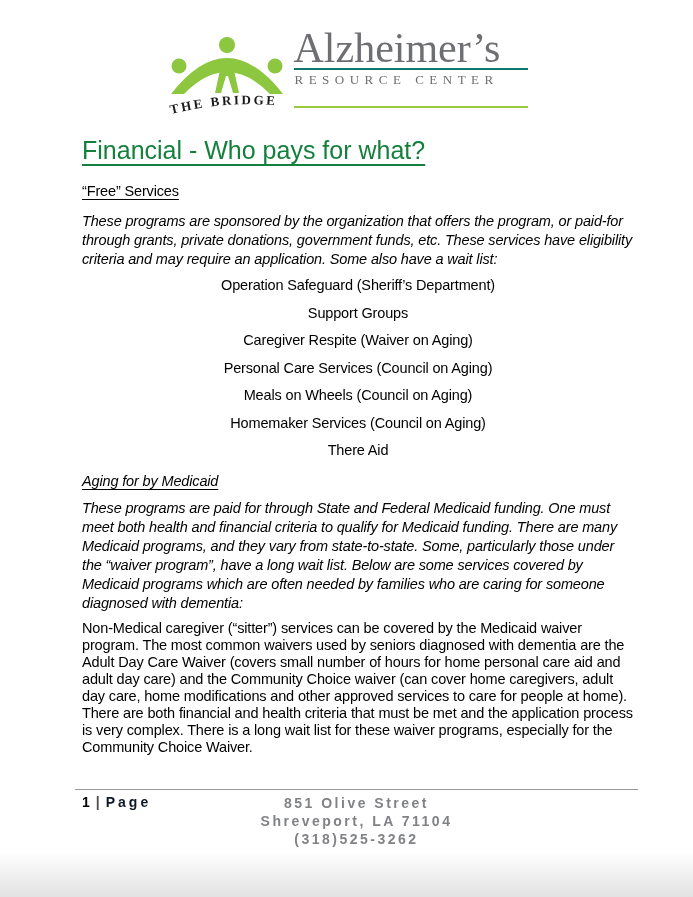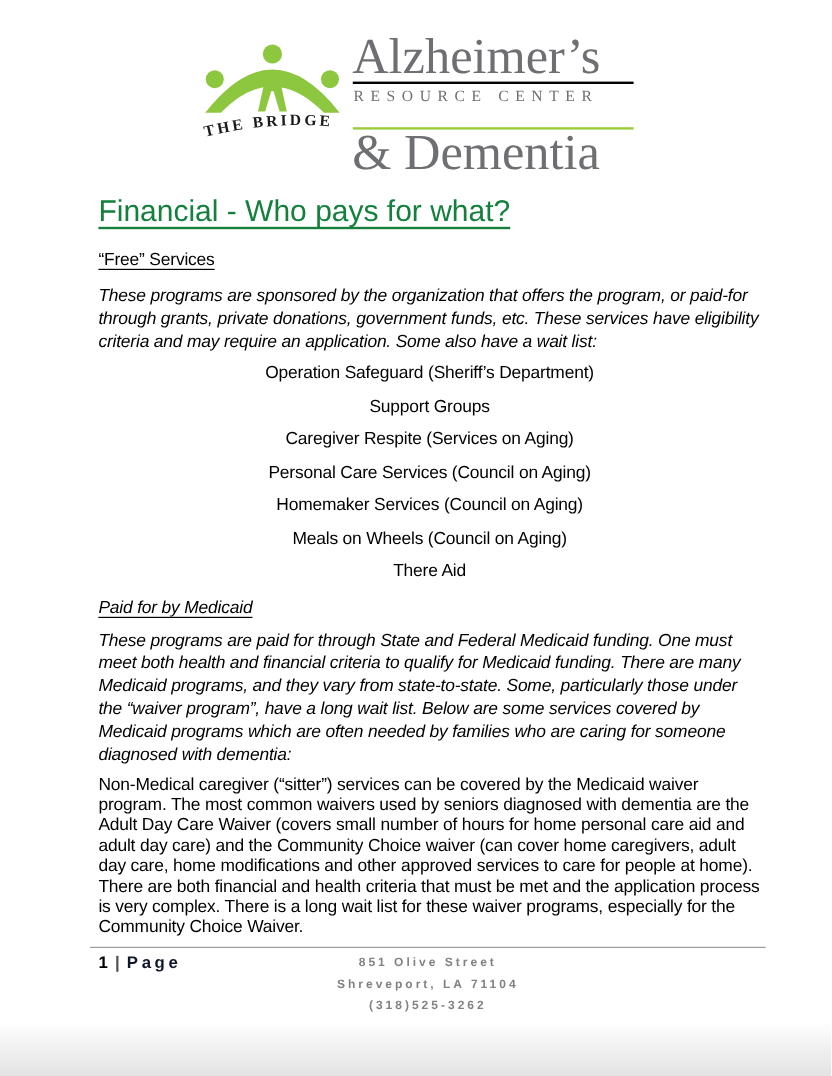--- a/index.html
+++ b/index.html
@@ -4,21 +4,21 @@
 <style>
   html,body { margin:0; padding:0; background:#ffffff; }
   .page {
     position:relative; width:693px; height:897px; background:#ffffff;
     font-family:"Liberation Sans", sans-serif; color:#000; overflow:hidden;
   }
   
   .header { display:flex; justify-content:center; align-items:flex-start; padding-top:30px; gap:6px; }
   .bridge-svg { width:122px; height:84px; flex:0 0 auto; margin-top:6px; }
   .alz { width:234px; color:#6e6f72; font-family:"Liberation Serif", serif; }
-  .alz1 { font-size:42px; line-height:36px; border-bottom:2px solid #000000; padding-bottom:2px; white-space:nowrap; }
+  .alz1 { font-size:42px; line-height:36px; border-bottom:2px solid #0f766e; padding-bottom:2px; white-space:nowrap; }
   .alz2 { font-size:13px; line-height:14px; letter-spacing:5.5px; border-bottom:2px solid #9bcb3c; padding:3px 0 19px 1px; white-space:nowrap; }
   .alz3 { font-size:42px; line-height:36px; padding-top:2px; white-space:nowrap; }
   
   .title {
     margin:16px 0 0 82px; font-size:25px; font-weight:normal; color:#15803d;
     text-decoration:underline; text-decoration-thickness:2px; text-underline-offset:5px;
   }
   
   .content { margin-left:82px; width:552px; font-size:14.5px; letter-spacing:-0.15px; }
   h1,h2,p { margin:0; font-weight:normal; }
@@ -30,21 +30,21 @@
   .p-med { margin-top:10px; font-style:italic; line-height:19px; }
   .p-body { margin-top:7px; line-height:17px; }
   .p-body .lead { font-weight:normal; }
   
   .footer { position:absolute; left:75px; right:55px; top:789px; border-top:1px solid #9a9a9a; }
   .footer-inner { position:relative; padding-top:4px; }
   .page-num { position:absolute; left:7px; top:4px; font-size:14px; white-space:nowrap; }
   .page-num .n { font-weight:bold; color:#000; }
   .page-num .sep { color:#4d4d4d; padding:0 6px; font-weight:bold; }
   .page-num .pg { color:#0f172a; font-weight:bold; letter-spacing:3px; }
-  .addr { text-align:center; font-weight:bold; color:#808285; letter-spacing:2.5px; font-size:10px; line-height:18px; }
+  .addr { text-align:center; font-weight:bold; color:#808285; letter-spacing:2.5px; font-size:14px; line-height:18px; }
   
   .bottom-shade { position:absolute; left:0; right:0; bottom:0; height:46px;
     background:linear-gradient(to bottom, rgba(226,226,226,0), #e2e2e2); }
 </style>
 </head>
 <body>
 
 <div class="page">
 
   <div class="header">
@@ -55,41 +55,40 @@
       <circle cx="108" cy="30" r="7.5" fill="#8dc63f"></circle>
       <path d="M53,34 L48,57 L54,57 L59,40 L61,40 L66,57 L72,57 L67,34 Z" fill="#8dc63f"></path>
       <path id="tb-arc" d="M4,78 Q60,64 116,70" fill="none"></path>
       <text font-family="Liberation Serif, serif" font-size="13" font-weight="bold" letter-spacing="2.5" fill="#1a1a1a">
         <textPath href="#tb-arc">THE BRIDGE</textPath>
       </text>
     </svg>
     <div class="alz">
       <div class="alz1">Alzheimer’s</div>
       <div class="alz2">RESOURCE CENTER</div>
-      <div class="alz3">&amp; Dementia</div>
     </div>
   </div>
 
   <h1 class="title">Financial - Who pays for what?</h1>
 
   <div class="content">
     <h2 class="h-free">“Free” Services</h2>
     <p class="p-intro">These programs are sponsored by the organization that offers the program, or paid-for through grants, private donations, government funds, etc.  These services have eligibility criteria and may require an application. Some also have a wait list:</p>
 
     <div class="list">
       <p>Operation Safeguard (Sheriff’s Department)</p>
       <p>Support Groups</p>
-      <p>Caregiver Respite (Services on Aging)</p>
+      <p>Caregiver Respite (Waiver on Aging)</p>
       <p>Personal Care Services (Council on Aging)</p>
+      <p>Meals on Wheels (Council on Aging)</p>
       <p>Homemaker Services (Council on Aging)</p>
-      <p>Meals on Wheels (Council on Aging)</p>
       <p>There Aid</p>
     </div>
 
-    <h2 class="h-med">Paid for by Medicaid</h2>
+    <h2 class="h-med">Aging for by Medicaid</h2>
     <p class="p-med">These programs are paid for through State and Federal Medicaid funding. One must meet both health and financial criteria to qualify for Medicaid funding. There are many Medicaid programs, and they vary from state-to-state. Some, particularly those under the “waiver program”, have a long wait list. Below are some services covered by Medicaid programs which are often needed by families who are caring for someone diagnosed with dementia:</p>
     <p class="p-body"><span class="lead">Non-Medical caregiver (“sitter”) services</span><span> can be covered by the Medicaid waiver program. The most common waivers used by seniors diagnosed with dementia are the Adult Day Care Waiver (covers small number of hours for home personal care aid and adult day care) and the Community Choice waiver (can cover home caregivers, adult day care, home modifications and other approved services to care for people at home). There are both financial and health criteria that must be met and the application process is very complex. There is a long wait list for these waiver programs, especially for the Community Choice Waiver.</span></p>
   </div>
 
   <div class="footer">
     <div class="footer-inner">
       <div class="page-num">
         <span class="n">1</span><span class="sep">|</span><span class="pg">Page</span>
       </div>
       <div class="addr">

